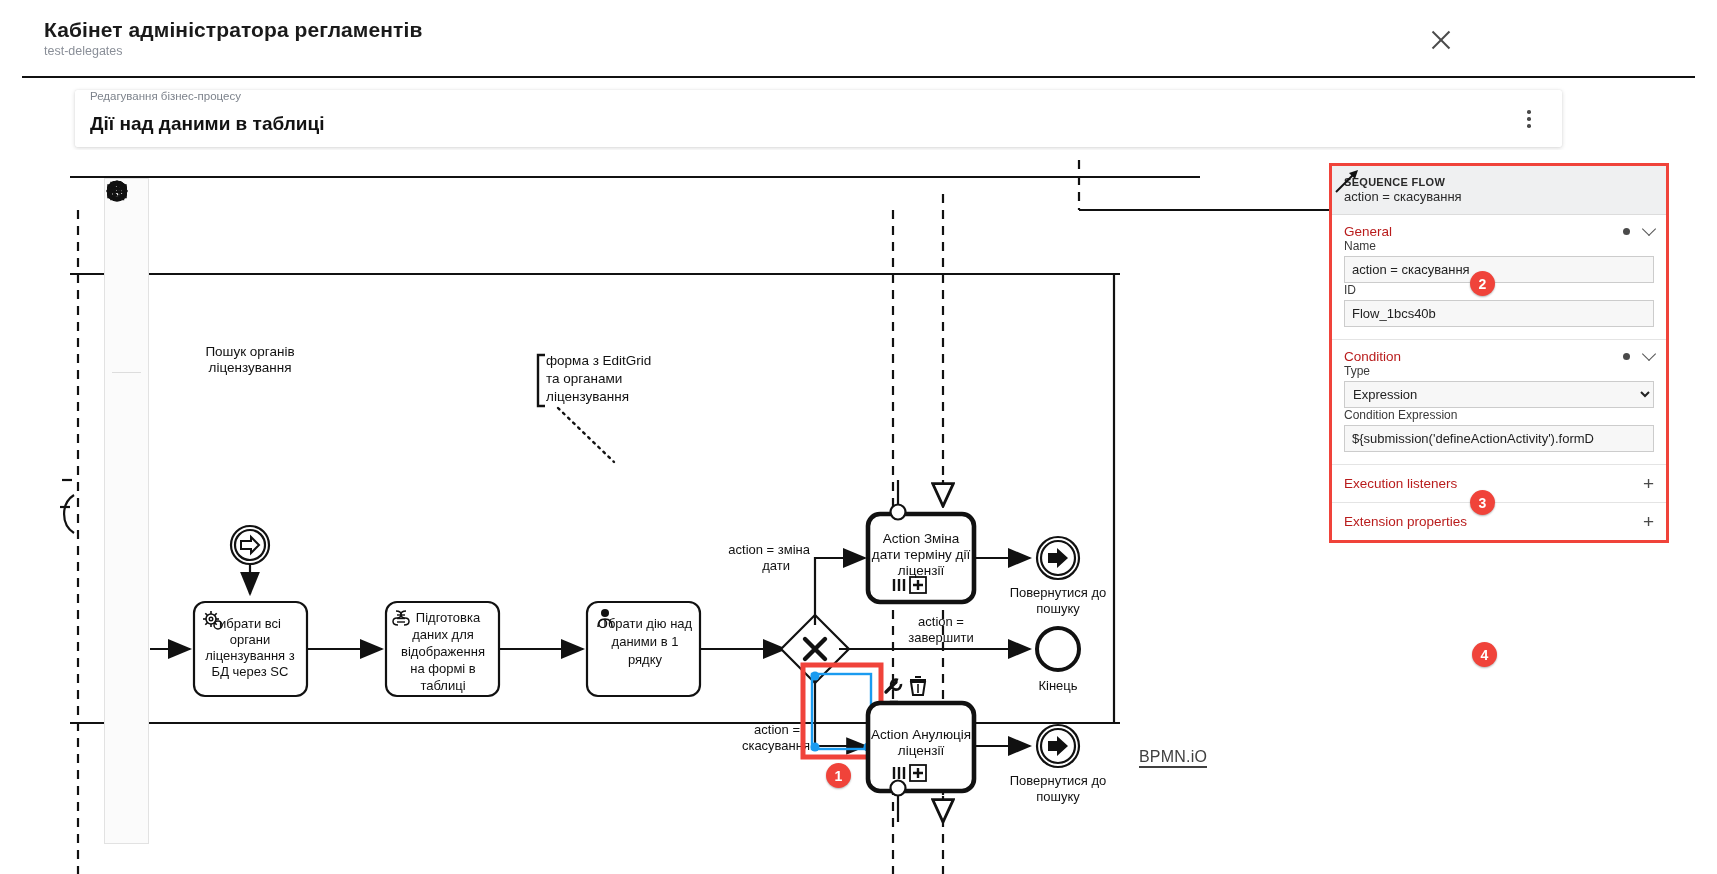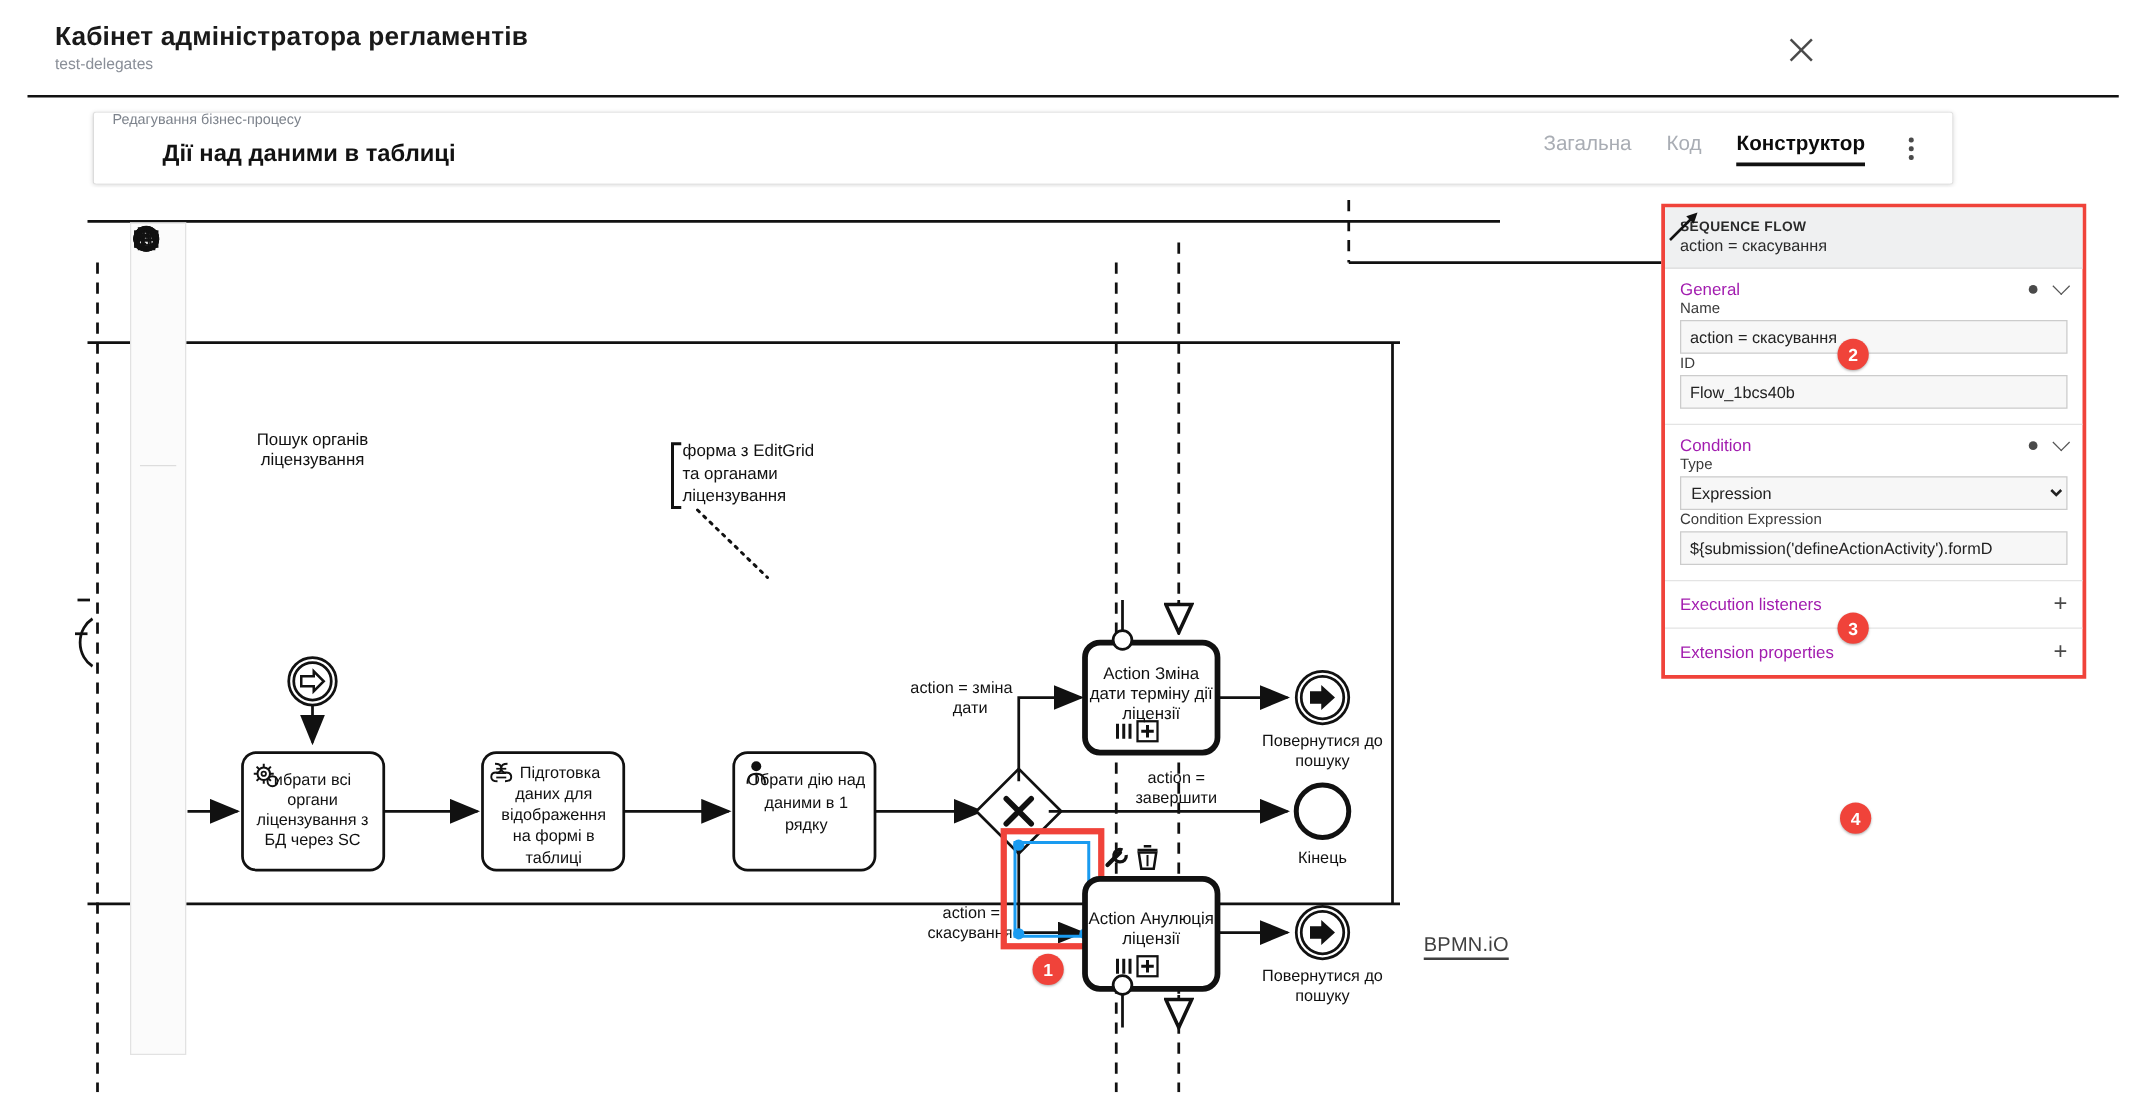--- a/index.html
+++ b/index.html
@@ -51,21 +51,21 @@
   .card-header {
     position:absolute; left:75px; top:90px; width:1487px; height:57px;
     background:#fff;
     box-shadow: 0 1px 4px rgba(0,0,0,0.16), 0 0 1px rgba(0,0,0,0.12);
     border-radius:2px;
   }
   .bp-eyebrow {
     position:absolute; left:15px; top:0; font-size:11.5px; color:#7d838c;
   }
   .bp-name {
-    position:absolute; left:15px; top:23px; font-size:19px; font-weight:700; color:#121212;margin-left:40px;
+    position:absolute; left:15px; top:23px; font-size:19px; font-weight:700; color:#121212;
   }
   .tabs { position:absolute; right:70px; top:16px; display:flex; align-items:flex-start; gap:28px; }
   .tab {
     font-size:16.5px; color:#a9adb4; cursor:pointer; padding-bottom:5px; white-space:nowrap;
   }
   .tab.active {
     color:#0c0c0c; font-weight:700; border-bottom:3px solid #111;
   }
   .kebab {
     position:absolute; right:24px; top:20px; width:18px; height:20px; cursor:pointer;
@@ -105,21 +105,21 @@
   }
   .props-head .ptxt1 { font-size:11px; font-weight:700; color:#2a2a2a; letter-spacing:0.3px; }
   .props-head .ptxt2 { font-size:13px; color:#2a2a2a; margin-top:1px; }
   .grp {
     border-bottom:1px solid #e4e4e4; padding:9px 12px 12px;
   }
   .grp-row {
     display:flex; align-items:center; justify-content:space-between;
     cursor:pointer;
   }
-  .grp-title { font-size:13.5px; color:#a21caf; }
+  .grp-title { font-size:13.5px; color:#b91c1c; }
   .grp-right { display:flex; align-items:center; gap:14px; }
   .dot { width:7px; height:7px; border-radius:50%; background:#4a4a4a; display:inline-block; }
   .chev { width:10px; height:10px; border-right:1.8px solid #555; border-bottom:1.8px solid #555; }
   .chev.down { transform: rotate(45deg); margin-top:-5px; }
   .chev.right { transform: rotate(-45deg); margin-top:0px; }
   .fld-label { font-size:12px; color:#3a3a3a; margin:0 0 3px; }
   .fld {
     width:100%; height:27px; background:#f7f7f7; border:1px solid #ccc;
     font-size:13px; color:#222; padding:0 7px;
     font-family:"Liberation Sans", sans-serif;
@@ -154,25 +154,20 @@
 <div class="topbar">
   <div class="topbar-title">Кабінет адміністратора регламентів</div>
   <div class="topbar-sub">test-delegates</div>
   <div class="close-x"></div>
   <div class="topbar-rule"></div>
 </div>
 
 <div class="card-header">
   <div class="bp-eyebrow">Редагування бізнес-процесу</div>
   <div class="bp-name">Дії над даними в таблиці</div>
-  <div class="tabs">
-    <div class="tab">Загальна</div>
-    <div class="tab">Код</div>
-    <div class="tab active">Конструктор</div>
-  </div>
   <div class="kebab">
       <i></i>
       <i></i>
       <i></i>
     </div>
 </div>
 
 <div class="canvas">
 
   <svg width="1717" height="724">

